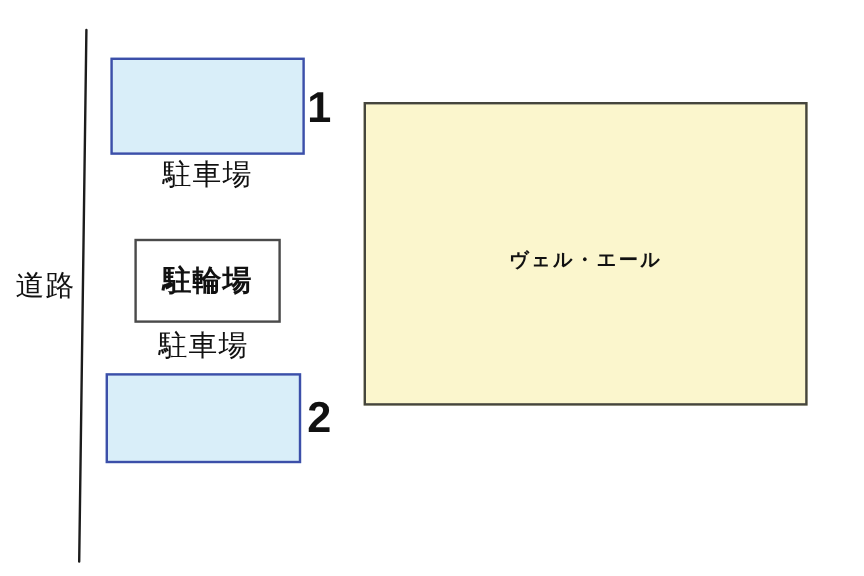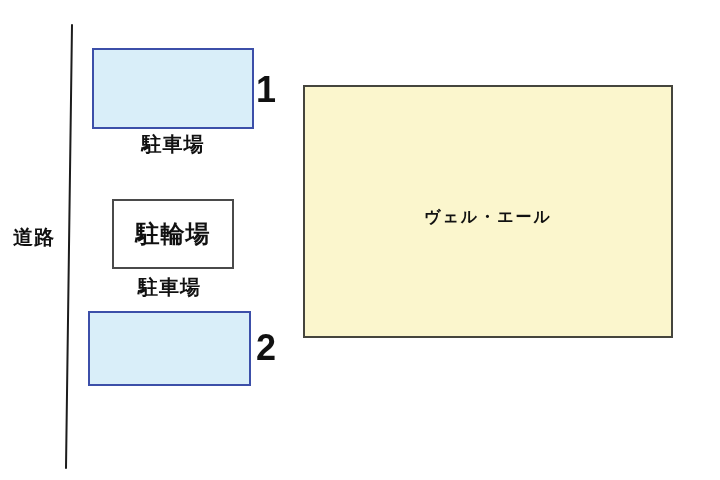--- a/index.html
+++ b/index.html
@@ -26,22 +26,22 @@
     width: 720px; height: 480px;
     background: var(--background);
   }
   .road-svg {
     position: absolute; left: 0; top: 0;
     width: 720px; height: 480px;
     pointer-events: none;
   }
   .label {
     position: absolute;
-    font-size: 20px;
-    font-weight: bold;
+    font-size: 24px;
+    font-weight: normal;
     line-height: 1.1;
     letter-spacing: 1px;
     white-space: nowrap;
     color: var(--text);
   }
   .label.centered { text-align: center; }
   .num {
     position: absolute;
     font-size: 36px;
     font-weight: bold;

